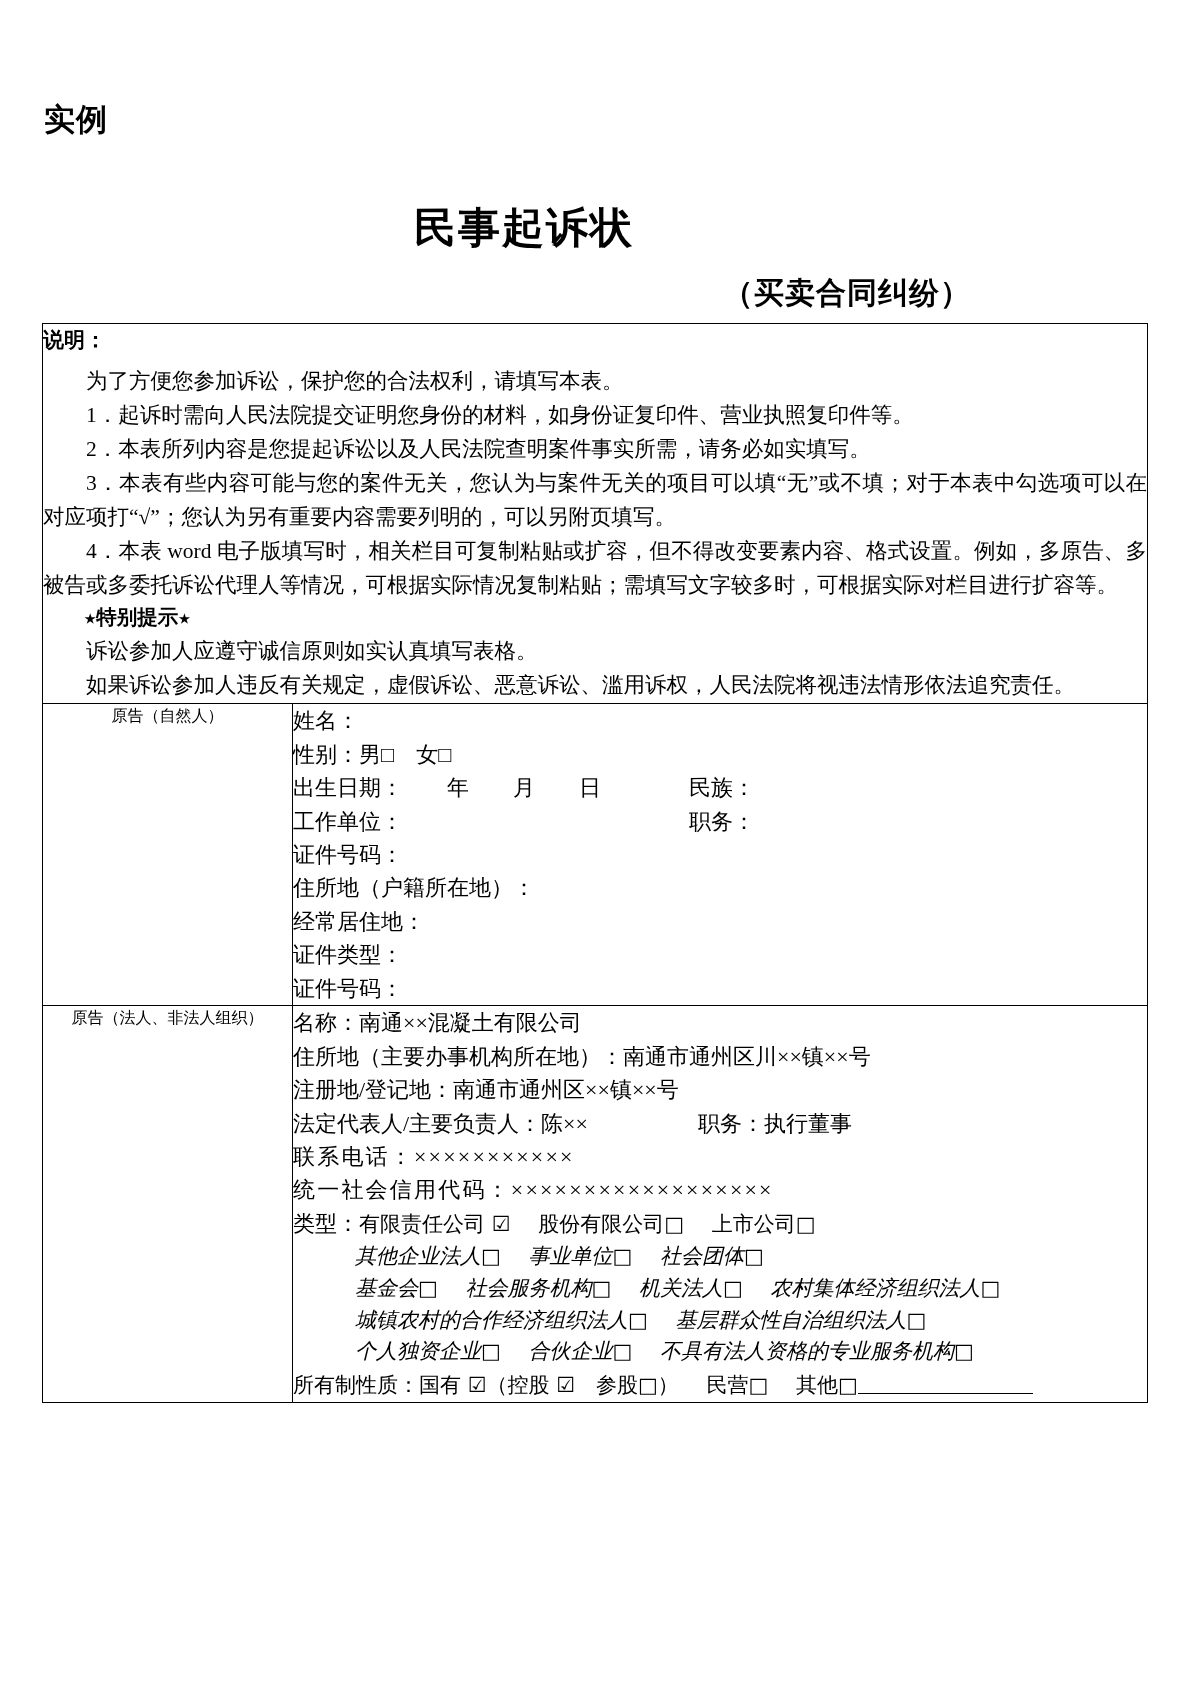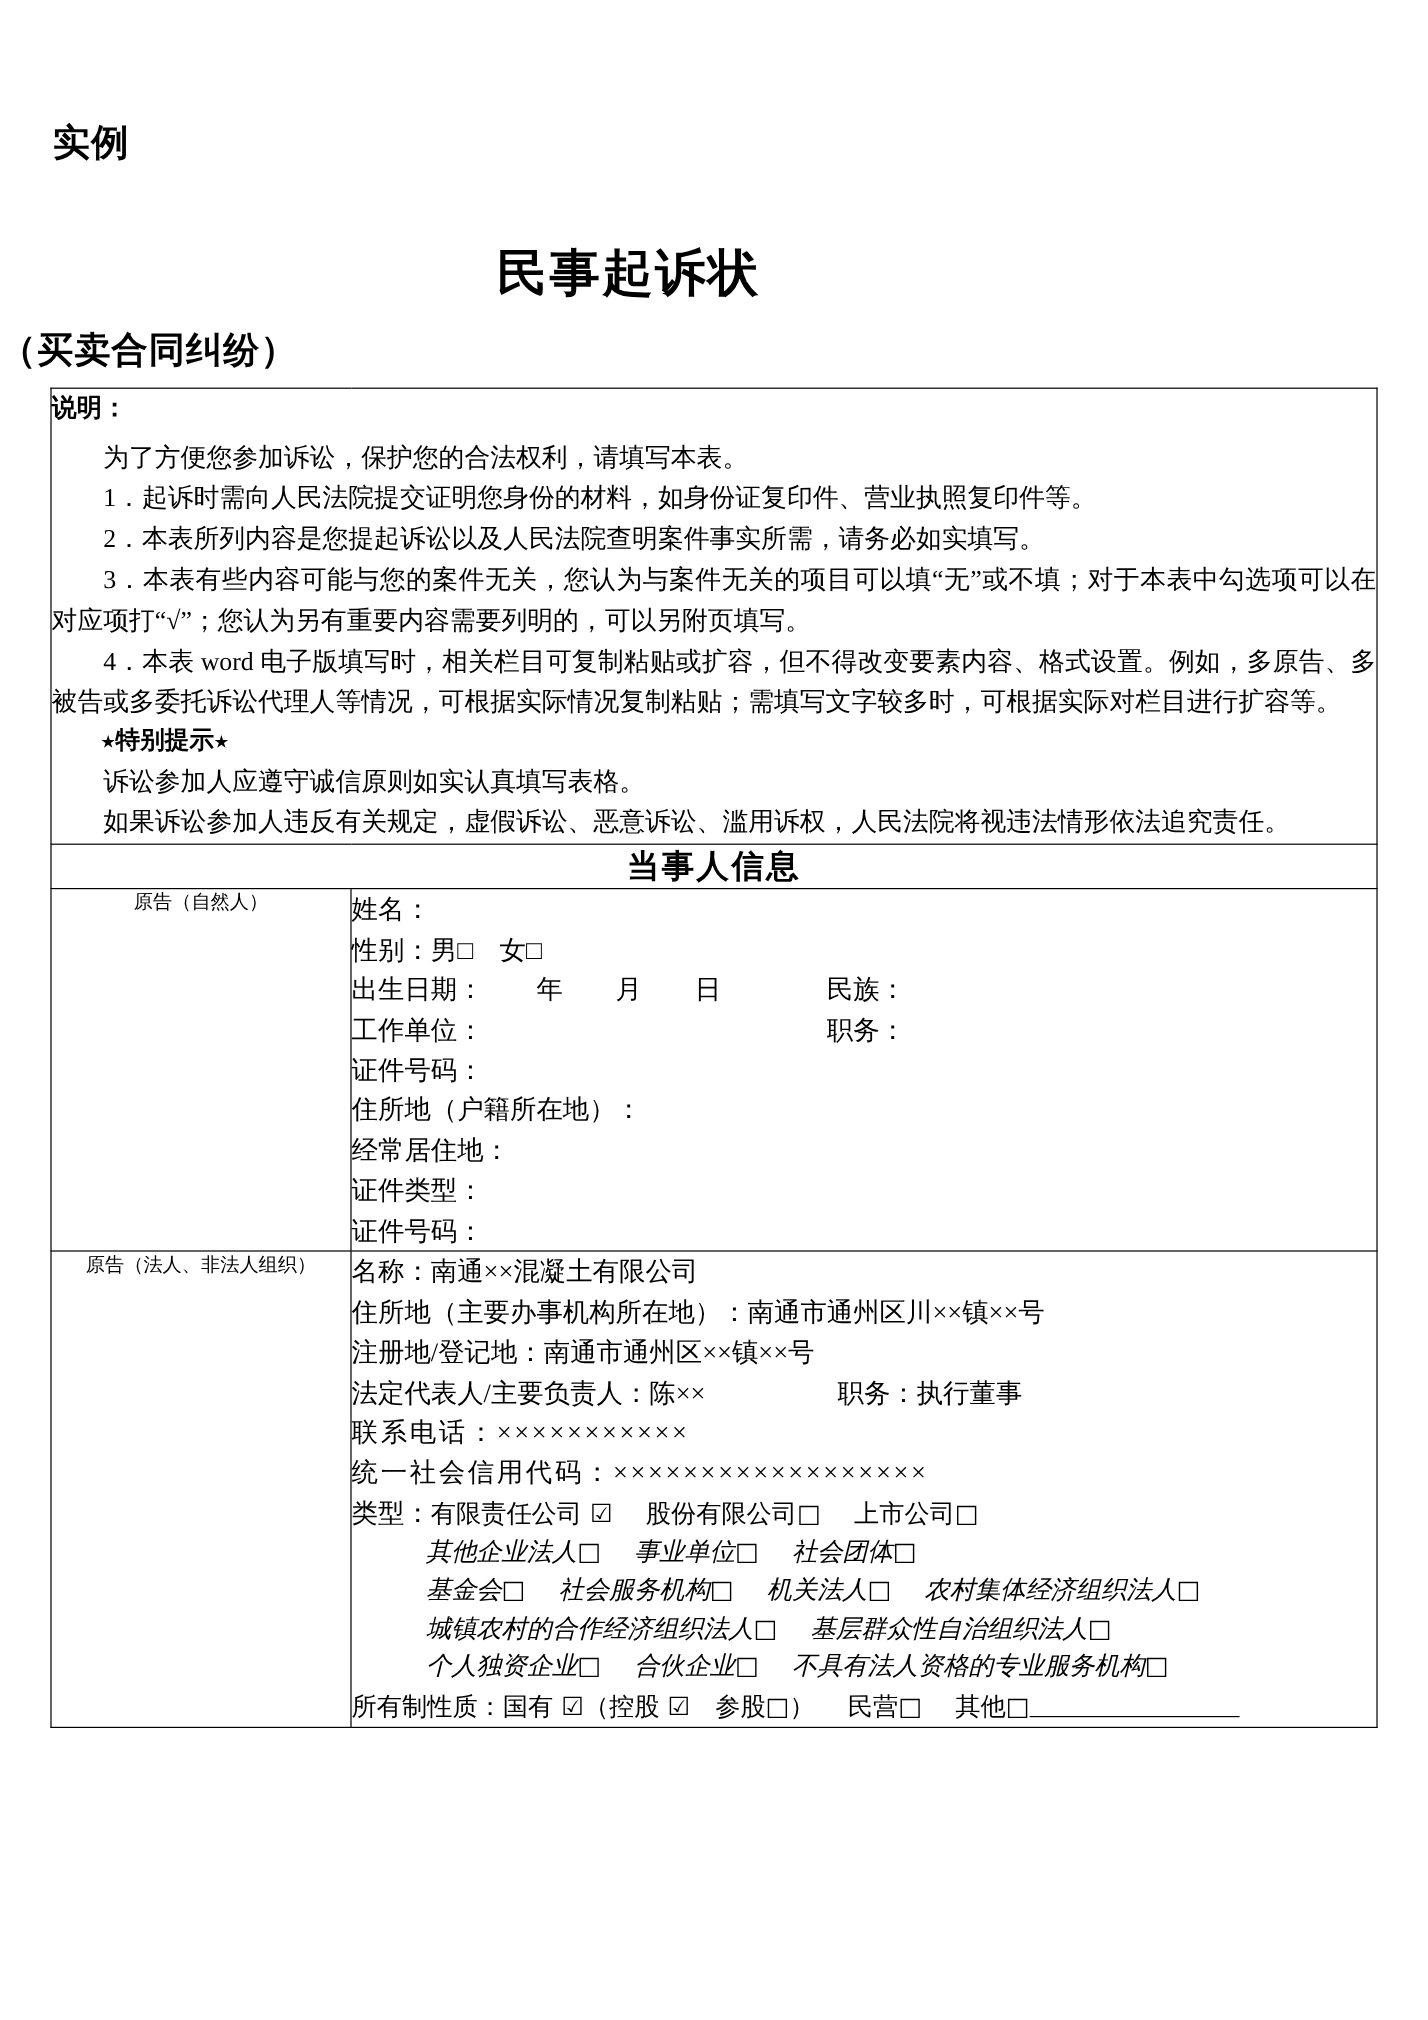--- a/index.html
+++ b/index.html
@@ -44,21 +44,21 @@
     font-weight: bold;
     font-size: 42px;
     letter-spacing: 2px;
     line-height: 1.1;
   }
   .doc-subtitle {
     position: absolute;
     left: 0;
     top: 276px;
     width: 971px;
-    text-align: left;
+    text-align: right;
     font-family: "DejaVu Sans", "Liberation Sans", sans-serif;
     font-weight: bold;
     font-size: 30px;
     letter-spacing: 1px;
     line-height: 1.1;
   }
 
   
   .form-table {
     position: absolute;
@@ -172,23 +172,20 @@
           <div class="notes-para">1．起诉时需向人民法院提交证明您身份的材料，如身份证复印件、营业执照复印件等。</div>
           <div class="notes-para">2．本表所列内容是您提起诉讼以及人民法院查明案件事实所需，请务必如实填写。</div>
           <div class="notes-para">3．本表有些内容可能与您的案件无关，您认为与案件无关的项目可以填“无”或不填；对于本表中勾选项可以在对应项打“√”；您认为另有重要内容需要列明的，可以另附页填写。</div>
           <div class="notes-para">4．本表 word 电子版填写时，相关栏目可复制粘贴或扩容，但不得改变要素内容、格式设置。例如，多原告、多被告或多委托诉讼代理人等情况，可根据实际情况复制粘贴；需填写文字较多时，可根据实际对栏目进行扩容等。</div>
           <div class="star-line">★特别提示★</div>
           <div class="notes-para">诉讼参加人应遵守诚信原则如实认真填写表格。</div>
           <div class="notes-para">如果诉讼参加人违反有关规定，虚假诉讼、恶意诉讼、滥用诉权，人民法院将视违法情形依法追究责任。</div>
         </td>
       </tr>
 
-      <tr>
-        <td colspan="2" class="section-banner">当事人信息</td>
-      </tr>
 
       <tr>
         <td class="party-label">原告（自然人）</td>
         <td class="party-fields">
           <div class="field-line">姓名：</div>
           <div class="field-line">性别：男□　女□</div>
           <div class="field-line">出生日期：　　年　　月　　日　　　　民族：</div>
           <div class="field-line">工作单位：　　　　　　　　　　　　　职务：</div>
           <div class="field-line">证件号码：</div>
           <div class="field-line">住所地（户籍所在地）：</div>

